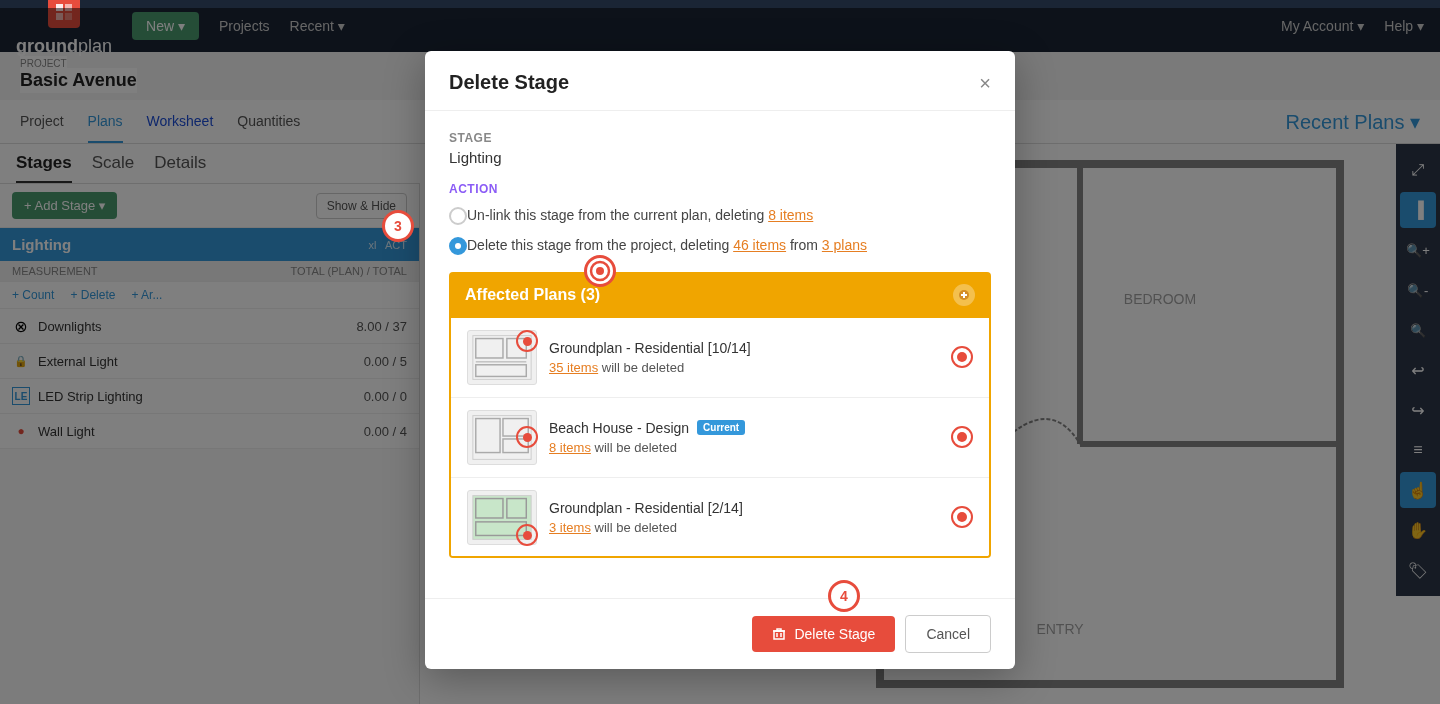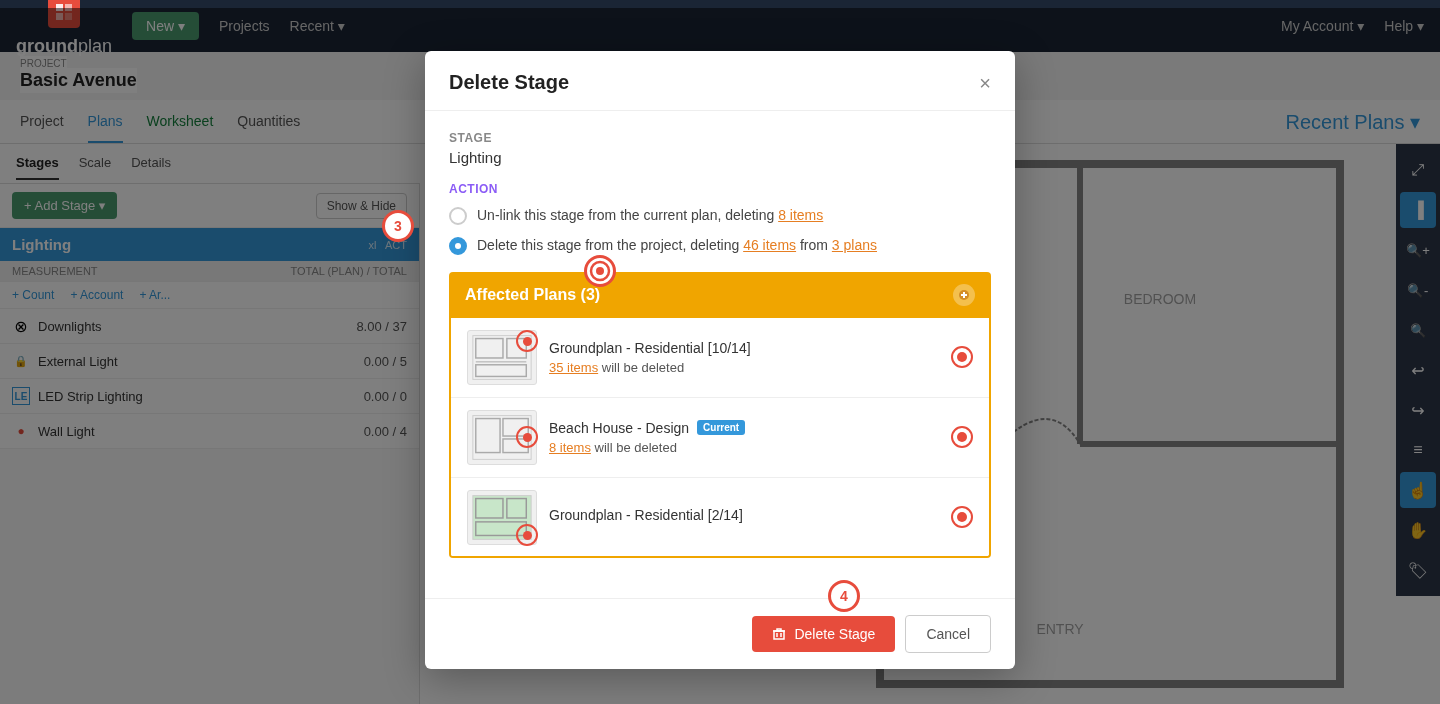--- a/index.html
+++ b/index.html
@@ -32,21 +32,21 @@
     .tab-item { font-size: 14px; color: #555; cursor: pointer; padding: 12px 0; border-bottom: 2px solid transparent; }
     .tab-item.active { color: #3498db; border-bottom: 2px solid #3498db; }
     .tab-right { margin-left: auto; }
     .recent-plans-btn { color: #3498db; font-size: 20px; cursor: pointer; }
 
     
     .stages-bar {
       position: absolute; top: 144px; left: 0; width: 420px; background: white;
       border-bottom: 1px solid #ddd; padding: 0 16px; display: flex; align-items: center; height: 40px; z-index: 1; gap: 20px;
     }
-    .stage-tab { font-size: 13px; color: #555; cursor: pointer; border-bottom: 2px solid transparent; padding: 8px 0; }
+    .stage-tab { font-size: 17px; color: #555; cursor: pointer; border-bottom: 2px solid transparent; padding: 8px 0; }
     .stage-tab.active { color: #222; border-bottom: 2px solid #333; font-weight: 600; }
 
     
     .sidebar {
       position: absolute; top: 184px; left: 0; width: 420px; background: #f9f9f9;
       height: 520px; z-index: 0; border-right: 1px solid #ddd;
     }
     .sidebar-actions {
       display: flex; align-items: center; padding: 8px 12px; gap: 8px; background: white; border-bottom: 1px solid #eee;
     }
@@ -117,21 +117,21 @@
     .modal-close { font-size: 20px; color: #888; cursor: pointer; background: none; border: none; line-height: 1; }
 
     .modal-body { padding: 20px 24px; }
 
     .field-label { font-size: 12px; color: #888; text-transform: uppercase; letter-spacing: 0.5px; margin-bottom: 4px; font-weight: 600; }
     .field-value { font-size: 15px; color: #333; margin-bottom: 16px; }
 
     .action-label { font-size: 12px; color: #8b5cf6; text-transform: uppercase; letter-spacing: 0.5px; margin-bottom: 10px; font-weight: 600; }
 
     .radio-option {
-      display: flex; align-items: center; gap: 10px; margin-bottom: 10px; cursor: pointer;
+      display: flex; align-items: center; margin-bottom: 10px; cursor: pointer;
     }
     .radio-circle {
       width: 18px; height: 18px; border-radius: 50%; border: 2px solid #ccc;
       display: flex; align-items: center; justify-content: center; flex-shrink: 0;
     }
     .radio-circle.selected { border-color: #3498db; background: #3498db; }
     .radio-circle.selected::after {
       content: ''; width: 6px; height: 6px; border-radius: 50%; background: white;
     }
     .radio-text { font-size: 14px; color: #444; line-height: 1.4; }
@@ -228,21 +228,21 @@
     <span class="nav-link">Help ▾</span>
   </div>
 </div>
 
 <div style="position:absolute;top:56px;left:20px;font-size:10px;color:#888;text-transform:uppercase;z-index:2;background:white;padding:2px 0;">PROJECT</div>
 <div style="position:absolute;top:68px;left:20px;font-size:18px;font-weight:700;color:#222;z-index:2;background:white;padding:2px 0;">Basic Avenue</div>
 
 <div class="tabnav">
   <span class="tab-item" style="color:#555;">Project</span>
   <span class="tab-item active" style="color:#3498db;border-bottom:2px solid #3498db;">Plans</span>
-  <span class="tab-item" style="color:#15803d;">Worksheet</span>
+  <span class="tab-item" style="color:#1d4ed8;">Worksheet</span>
   <span class="tab-item" style="color:#555;">Quantities</span>
   <div class="tab-right" style="margin-left:auto;">
     <span class="recent-plans-btn">Recent Plans ▾</span>
   </div>
 </div>
 
 <div class="stages-bar">
   <span class="stage-tab active">Stages</span>
   <span class="stage-tab">Scale</span>
   <span class="stage-tab">Details</span>
@@ -256,21 +256,21 @@
   <div class="lighting-header">
     <span class="lighting-title">Lighting</span>
     <span style="font-size:11px;opacity:0.8">xl &nbsp; ACT</span>
   </div>
   <div class="measurement-header">
     <span class="mh-left">MEASUREMENT</span>
     <span class="mh-right">TOTAL (PLAN) / TOTAL</span>
   </div>
   <div class="count-bar">
     <span class="count-btn">+ Count</span>
-    <span class="count-btn">+ Account</span>
+    <span class="count-btn">+ Delete</span>
     <span class="count-btn">+ Ar...</span>
   </div>
   <div class="sidebar-item-row">
     <span class="item-icon">⊗</span>
     <span class="item-name">Downlights</span>
     <span class="item-value">8.00 / 37</span>
   </div>
   <div class="sidebar-item-row">
     <span class="item-icon" style="font-size:11px;">🔒</span>
     <span class="item-name">External Light</span>
@@ -417,20 +417,23 @@
             <div class="plan-thumbnail">
               <svg width="70" height="55" viewBox="0 0 70 55">
                   <rect x="5" y="5" width="60" height="45" fill="#c8e6c9" stroke="#ccc"></rect>
                   <rect x="8" y="8" width="28" height="20" fill="none" stroke="#999" stroke-width="1.5"></rect>
                   <rect x="40" y="8" width="20" height="20" fill="none" stroke="#999" stroke-width="1.5"></rect>
                   <rect x="8" y="32" width="52" height="14" fill="none" stroke="#999" stroke-width="1.5"></rect>
                 </svg>
             </div>
             <div class="plan-info">
               <div class="plan-name">Groundplan - Residential [2/14]</div>
+              <div class="plan-delete-text">
+                <a>3 items</a> will be deleted
+              </div>
             </div>
             <div class="radio-target">
               <div class="radio-target-inner"></div>
             </div>
           </div>
         </div>
       </div>
     </div>
 
     <div class="modal-footer">

